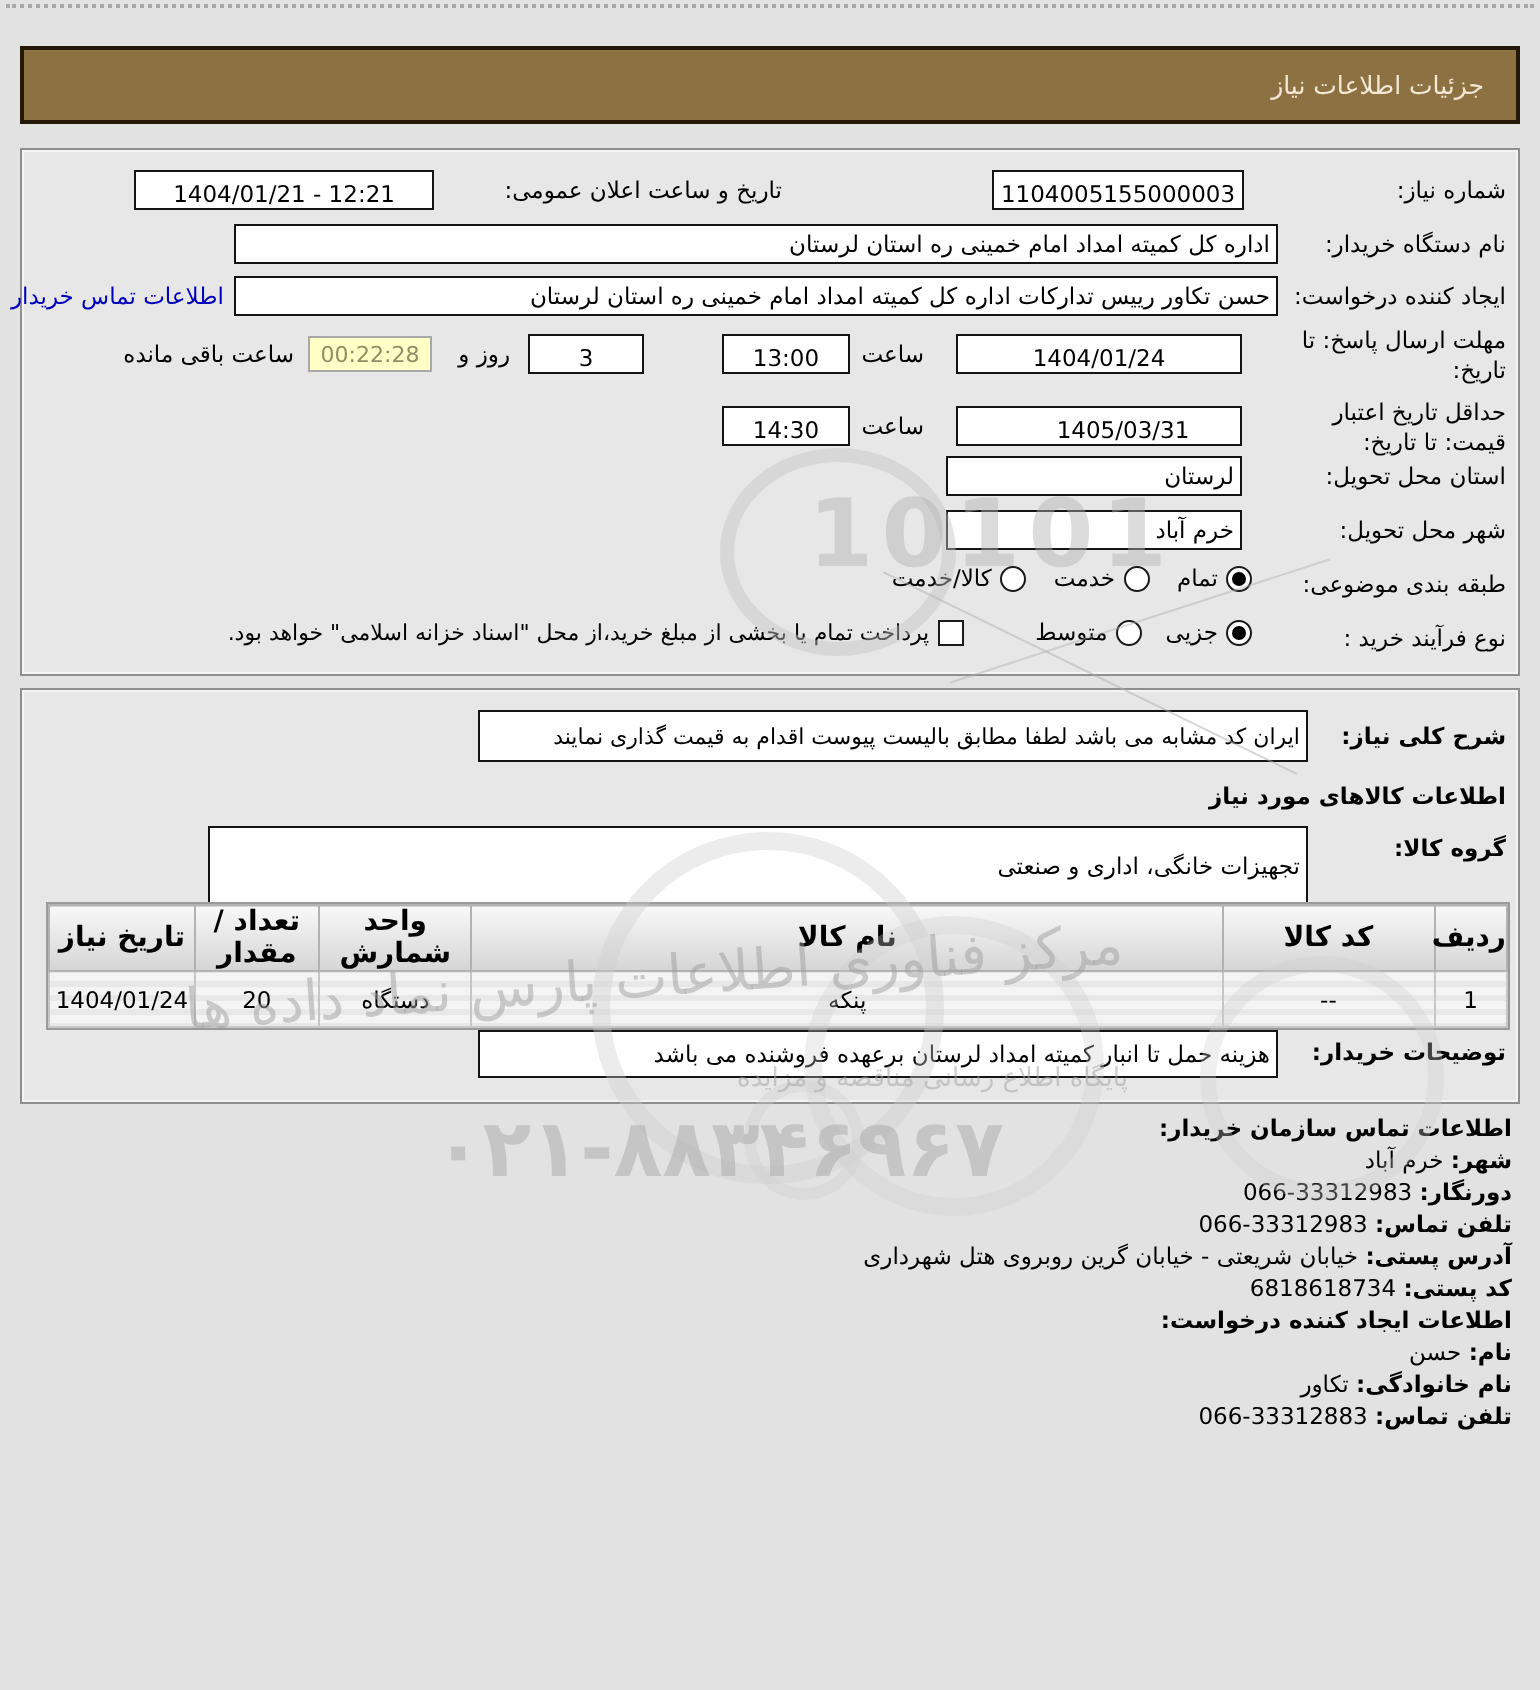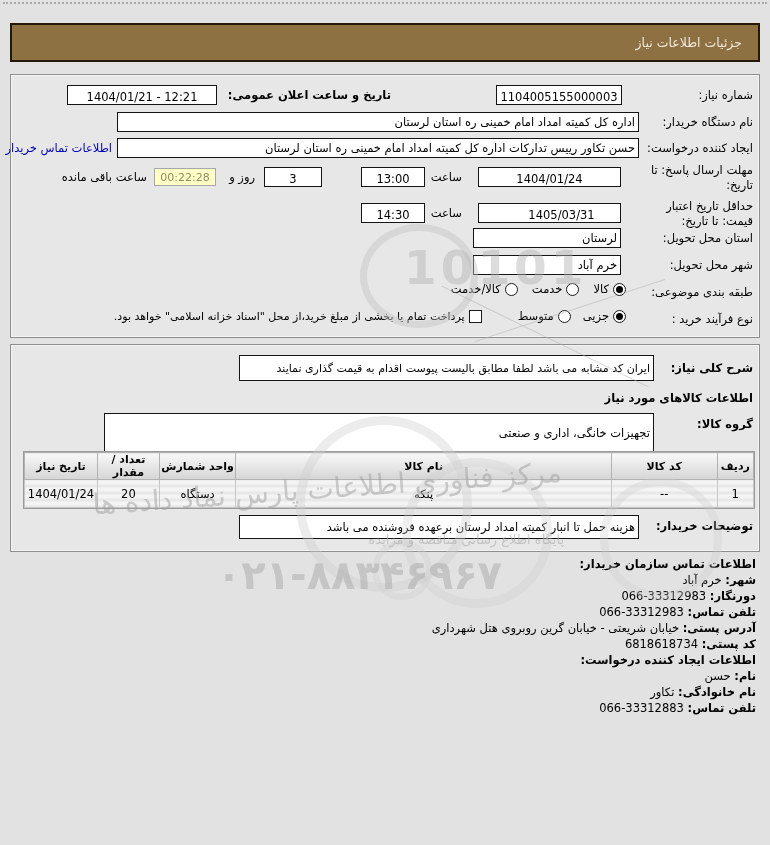--- a/index.html
+++ b/index.html
@@ -59,21 +59,21 @@
   .checkbox {
     width:13px; height:13px; border:1px solid #1a1a1a; background:#fff;
     display:inline-block; position:relative; flex:0 0 auto;
   }
   .rlbl { font-size:11.5px; white-space:nowrap; }
 
   .tablewrap { position:absolute; top:106px; right:4px; left:12px; border:1px solid #9a9a9a; }
   table { width:100%; border-collapse:collapse; table-layout:fixed; direction:rtl; }
   th {
     background:linear-gradient(#f8f8f8,#d5d5d5);
-    border:1px solid #b2b2b2; font-weight:bold; font-size:11px; height:26px; text-align:center;
+    border:1px solid #b2b2b2; font-weight:bold; font-size:14px; height:26px; text-align:center;
   }
   td {
     background:repeating-linear-gradient(180deg,#f4f4f4 0px,#f4f4f4 4px,#e8e8e8 4px,#e8e8e8 7px);
     border:1px solid #c6c6c6; height:28px; text-align:center; font-size:11.5px;
   }
 
   .contact { position:absolute; top:556px; right:14px; left:14px; text-align:right; }
   .cline { height:16px; line-height:16px; font-size:11.5px; white-space:nowrap; }
 
   
@@ -106,21 +106,21 @@
   <span>جزئیات اطلاعات نیاز</span>
 </div>
 
 <div class="panel" id="panel1">
 
   <span class="lbl" style="top:13px; right:6px;">شماره نیاز:</span>
   <div class="box center" style="top:10px; right:137px; width:126px;">
     <span class="ltr">1104005155000003</span>
   </div>
 
-  <span class="lbl" style="top:13px; right:368px;font-weight:bold;">تاریخ و ساعت اعلان عمومی:</span>
+  <span class="lbl" style="top:13px; right:368px;">تاریخ و ساعت اعلان عمومی:</span>
   <div class="box center" style="top:10px; right:542px; width:150px;">
     <span class="ltr">1404/01/21 - 12:21</span>
   </div>
 
   <span class="lbl" style="top:40px; right:6px;">نام دستگاه خریدار:</span>
   <div class="box rightpad" style="top:37px; right:120px; width:522px;">
     <span>اداره کل کمیته امداد امام خمینی  ره  استان لرستان</span>
   </div>
 
   <span class="lbl" style="top:66px; right:6px;">ایجاد کننده درخواست:</span>
@@ -162,21 +162,21 @@
 
   <span class="lbl" style="top:183px; right:6px;">شهر محل تحویل:</span>
   <div class="box rightpad" style="top:180px; right:138px; width:148px;">
     <span>خرم آباد</span>
   </div>
 
   <span class="lbl" style="top:210px; right:6px;">طبقه بندی موضوعی:</span>
   <div class="optgroup" style="top:207px; right:133px;">
     <span class="pair">
       <span class="radio on"></span>
-      <span class="rlbl">کالا</span>
+      <span class="rlbl">تمام</span>
     </span>
     <span class="pair">
       <span class="radio"></span>
       <span class="rlbl">خدمت</span>
     </span>
     <span class="pair">
       <span class="radio"></span>
       <span class="rlbl">کالا/خدمت</span>
     </span>
   </div>

